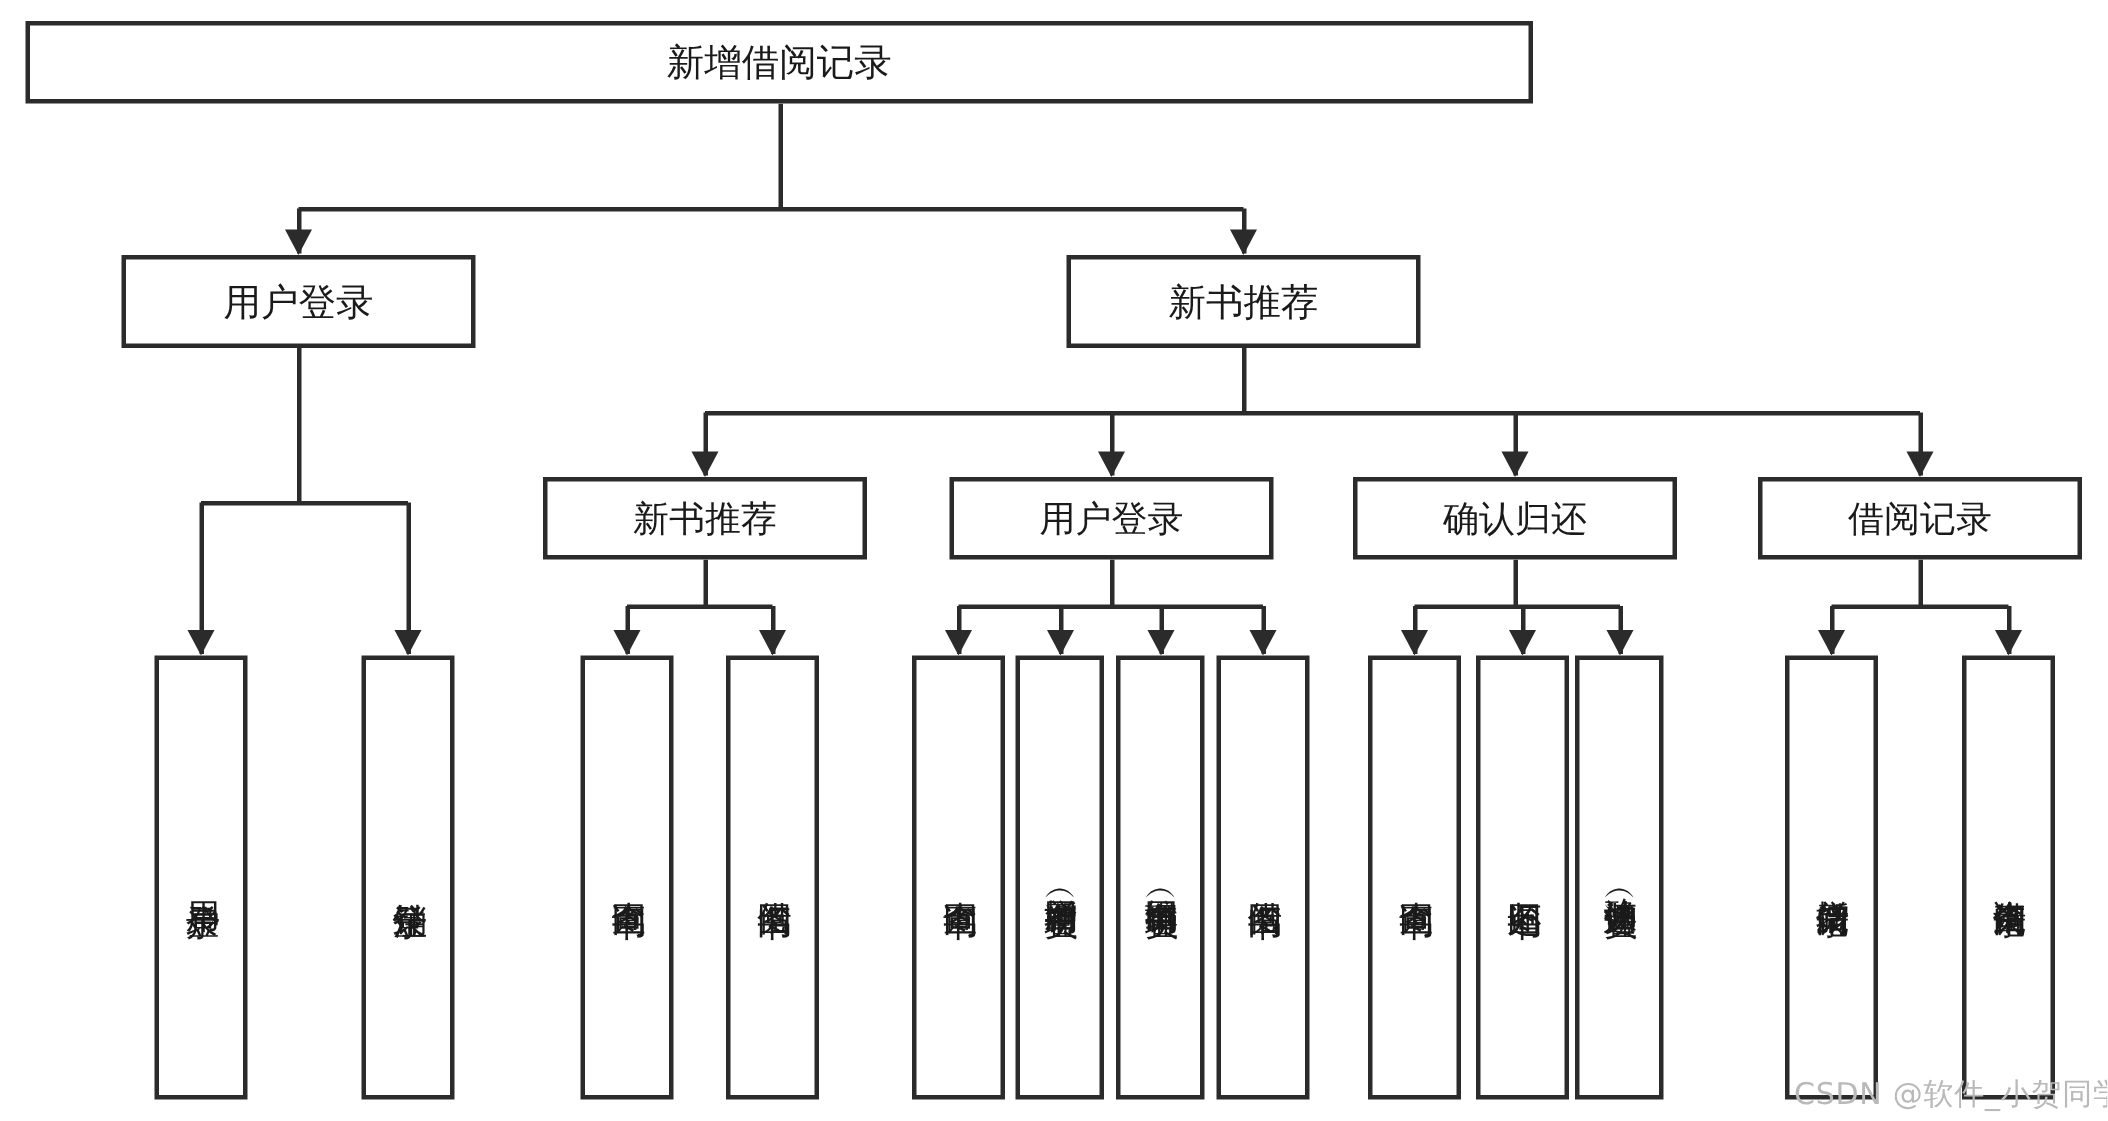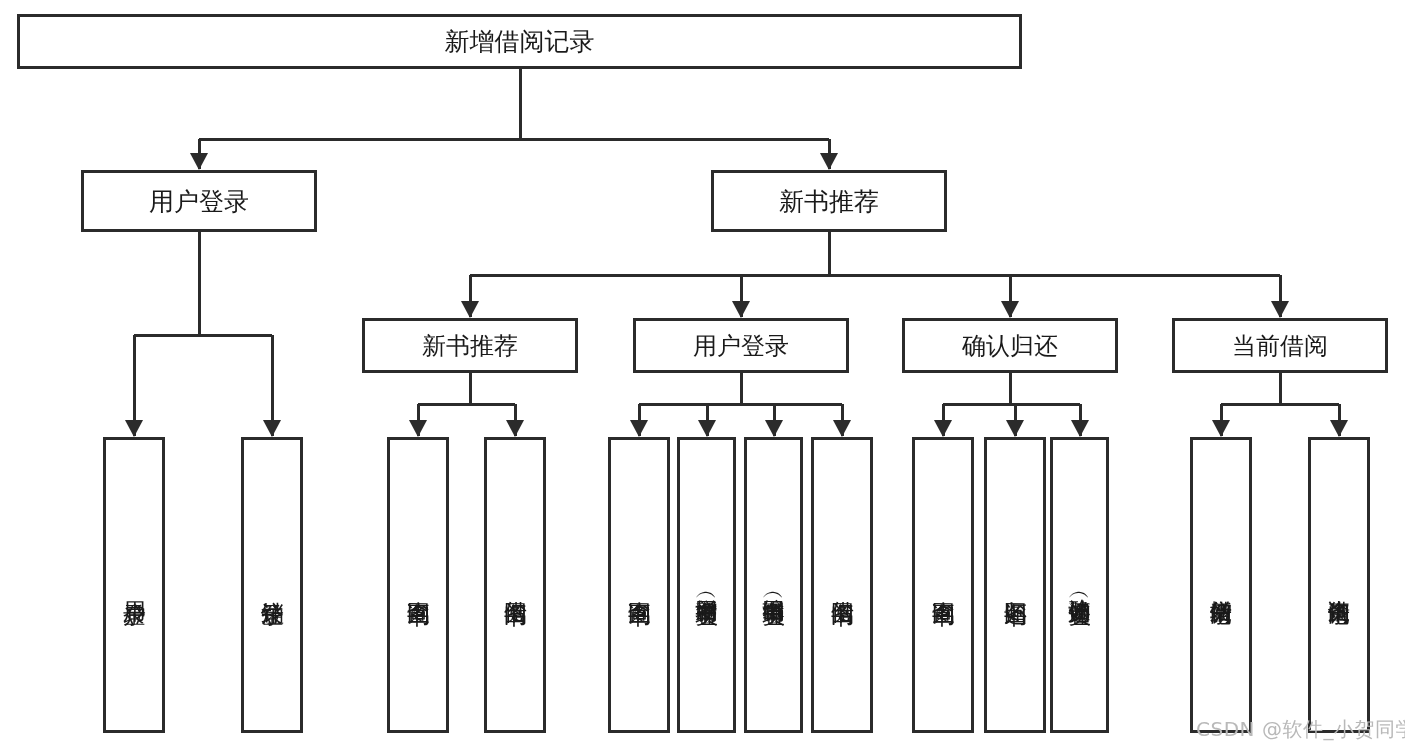--- a/index.html
+++ b/index.html
@@ -153,21 +153,21 @@
       <div class="node l2" style="left: 362px; top: 318px; width: 216px; height: 55px;">
         <span>新书推荐</span>
       </div>
       <div class="node l2" style="left: 633px; top: 318px; width: 216px; height: 55px;">
         <span>用户登录</span>
       </div>
       <div class="node l2" style="left: 902px; top: 318px; width: 216px; height: 55px;">
         <span>确认归还</span>
       </div>
       <div class="node l2" style="left: 1172px; top: 318px; width: 216px; height: 55px;">
-        <span>当前借阅</span>
+        <span>借阅记录</span>
       </div>
       <div class="leaf" style="left: 103px; top: 437px; width: 62px; height: 296px;">
         <span class="vtext">用户登录</span>
       </div>
       <div class="leaf" style="left: 241px; top: 437px; width: 62px; height: 296px;">
         <span class="vtext">注销登录</span>
       </div>
       <div class="leaf" style="left: 387px; top: 437px; width: 62px; height: 296px;">
         <span class="vtext">查询图书</span>
       </div>

